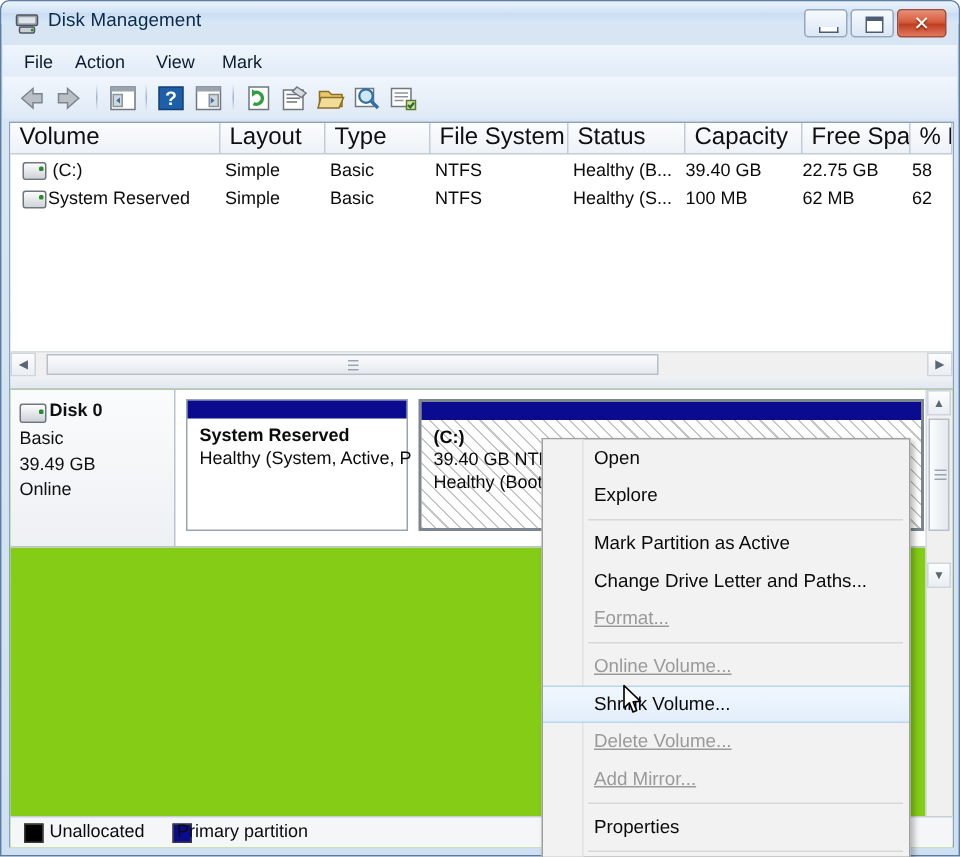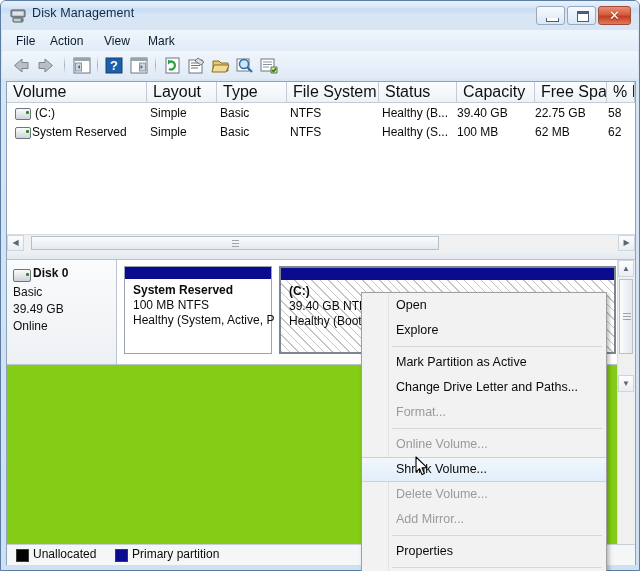--- a/index.html
+++ b/index.html
@@ -132,21 +132,21 @@
   .lg-tx{position:absolute;top:2px;font-size:12px;color:#0b0b0b;line-height:15px;}
 
   
   #ctxmenu{position:absolute;left:360px;top:291px;width:244px;
            background:#f2f2f2;border:1px solid #a0a0a0;
            box-shadow:2px 2px 4px rgba(0,0,0,.28);}
   #ctxgutter{position:absolute;left:0;top:0;width:26px;bottom:0;
              background:#f2f2f2;border-right:1px solid #e2e2e2;}
   .ci{position:relative;height:25px;line-height:25px;padding-left:34px;font-size:12.5px;
       color:#0a0a0a;white-space:nowrap;}
-  .ci.dis{color:#9a9a9a;}
+  .ci.dis{color:#9a9a9a;text-decoration:underline;}
   .ci.hl{background:linear-gradient(180deg,#f1f7fd,#e2eefb);
          border:1px solid #b8d6f0;border-left:none;border-right:none;
          height:23px;line-height:23px;}
   .csep{height:1px;margin:3px 4px 3px 30px;background:#d8d8d8;}
 
   
   #cursor{position:absolute;left:414px;top:455px;width:14px;height:21px;}
 </style>
 </head>
 <body>
@@ -320,21 +320,20 @@
             <div class="dk-line" style="top:25px">Basic</div>
             <div class="dk-line" style="top:42px">39.49 GB</div>
             <div class="dk-line" style="top:59px">Online</div>
           </div>
 
           <div class="partarea" style="left:110px;right:0">
             <div class="part" style="left:7px;width:148px;height:88px">
               <div class="cap"></div>
               <div class="body">
                 <div class="pl b">System Reserved</div>
-                <div class="pl">100 MB NTFS</div>
                 <div class="pl">Healthy (System, Active, P</div>
               </div>
             </div>
 
             <div class="part hatch" style="left:162px;width:337px;height:88px;border:2px solid #7b8690">
               <div class="cap"></div>
               <div class="body">
                 <div class="pl b">(C:)</div>
                 <div class="pl">39.40 GB NTFS</div>
                 <div class="pl">Healthy (Boot</div>
@@ -359,21 +358,21 @@
         </div>
         <div class="vsarrow" style="top:115px">
           <div class="arrowglyph" style="line-height:15px">▼</div>
         </div>
       </div>
 
       <div id="legend">
         <span class="lg-sw" style="left:9px;background:#000"></span>
         <span class="lg-tx" style="left:26px">Unallocated</span>
         <span class="lg-sw" style="left:108px;background:#0b0b8f"></span>
-        <span class="lg-tx" style="left:125px">Primary partition</span>
+        <span class="lg-tx" style="left:111px">Primary partition</span>
       </div>
     </div>
 
   </div>
 
   <div id="ctxmenu">
     <div id="ctxgutter"></div>
     <div class="ci">Open</div>
     <div class="ci">Explore</div>
     <div class="csep"></div>

